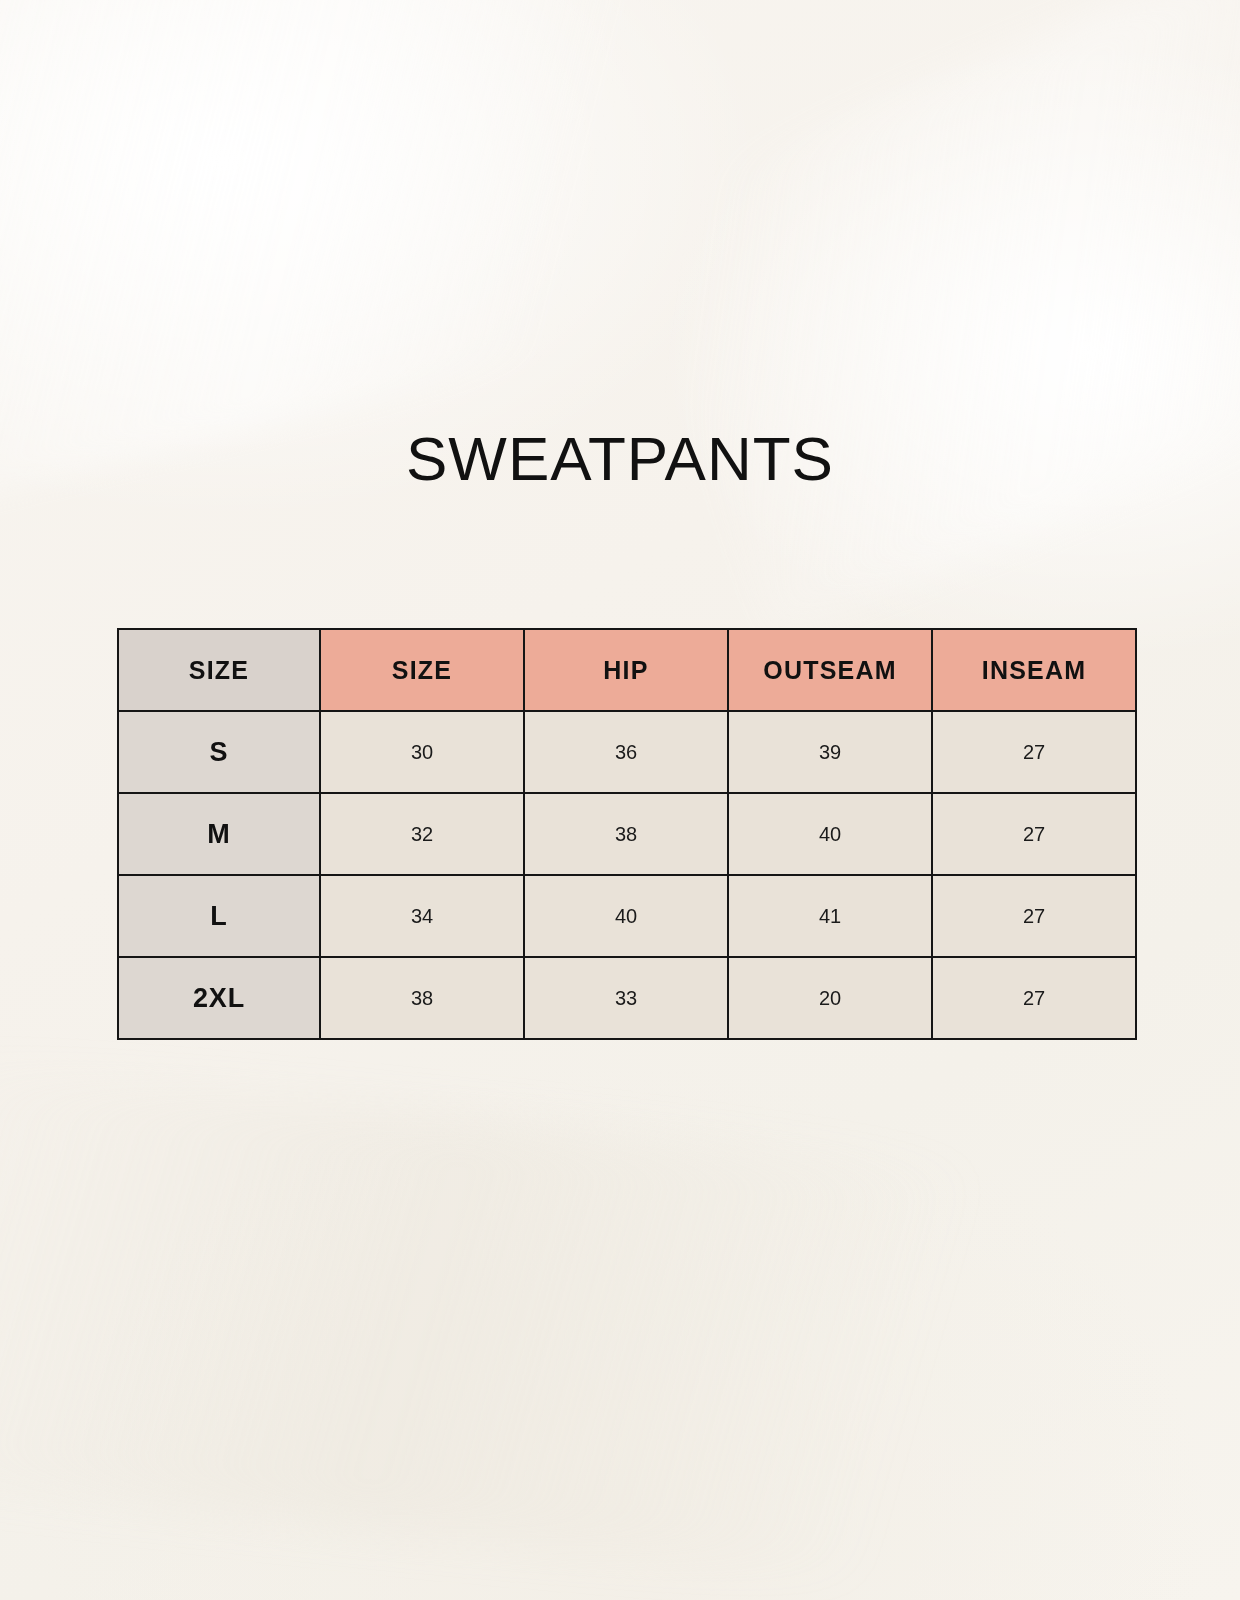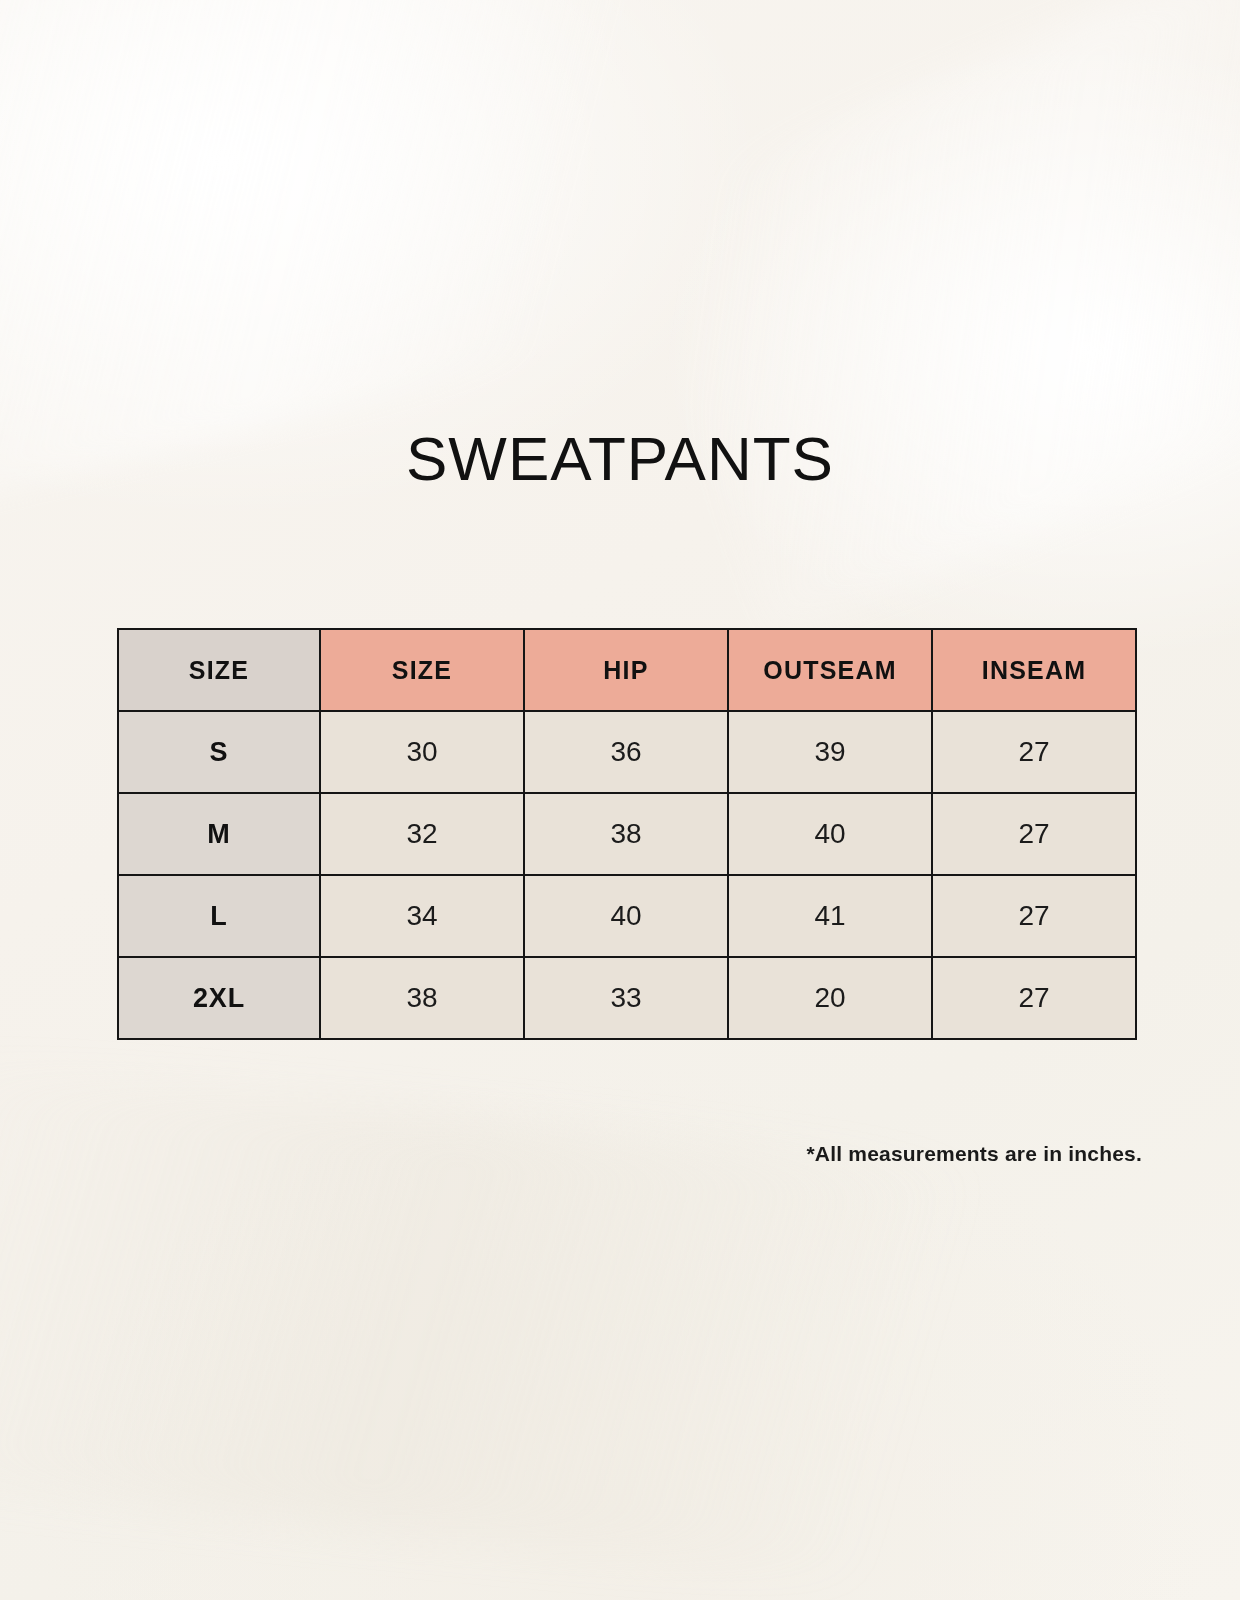--- a/index.html
+++ b/index.html
@@ -127,21 +127,21 @@
   }
   tbody td.size-cell {
     background: #ddd7d1;
     font-size: 27px;
     font-weight: 700;
     letter-spacing: .8px;
     color: #111111;
   }
   tbody td.val-cell {
     background: #e9e2d8;
-    font-size: 28px;
+    font-size: 20px;
     font-weight: 400;
     color: #1b1b1b;
   }
 
   .footnote {
     position: absolute;
     top: 1142px;
     right: 98px;
     font-size: 21px;
     font-weight: 700;
@@ -199,15 +199,14 @@
           <td class="size-cell">2XL</td>
           <td class="val-cell">38</td>
           <td class="val-cell">33</td>
           <td class="val-cell">20</td>
           <td class="val-cell">27</td>
         </tr>
       </tbody>
     </table>
   </div>
 
-  <div class="footnote">*All measurements are in inches.</div>
 
 </div>
 
 </body></html>

